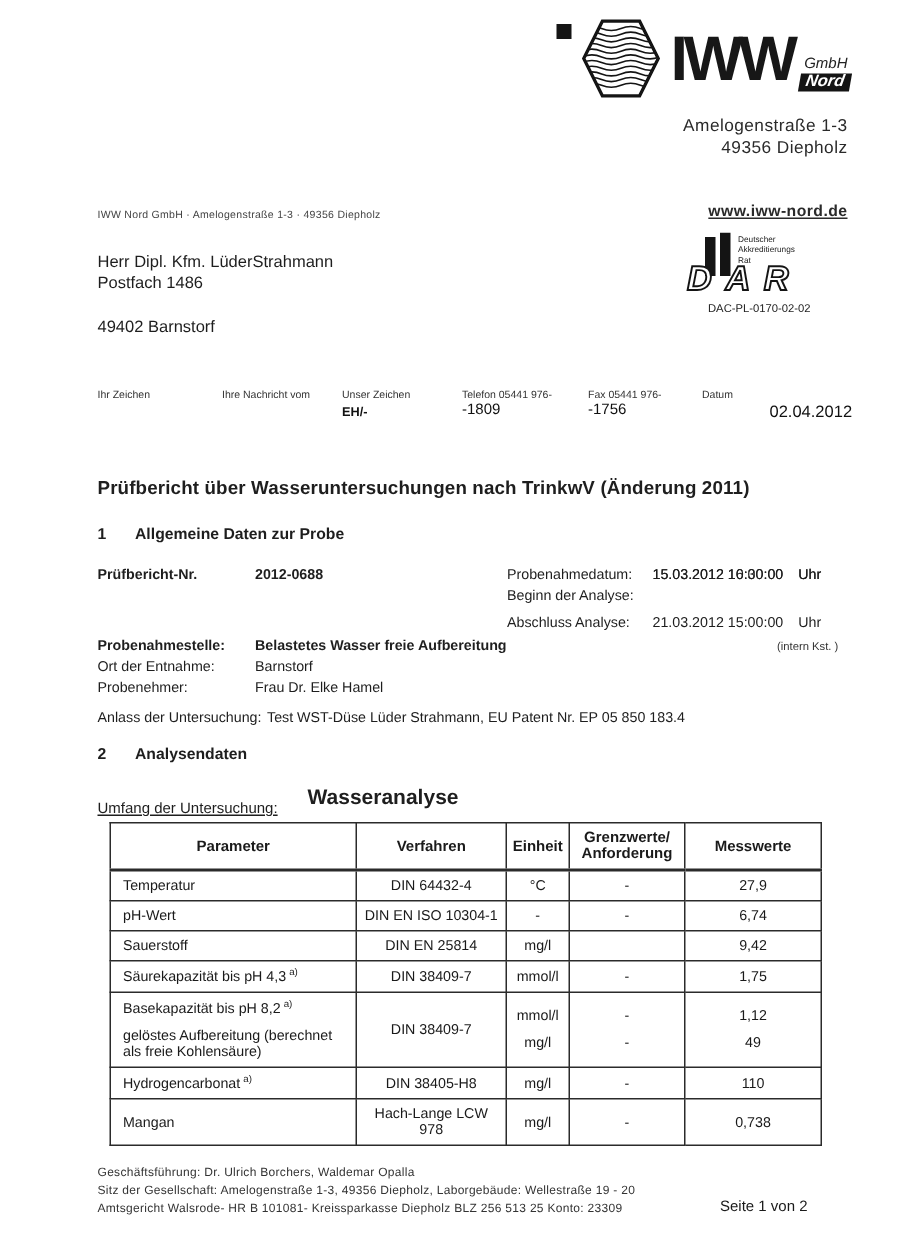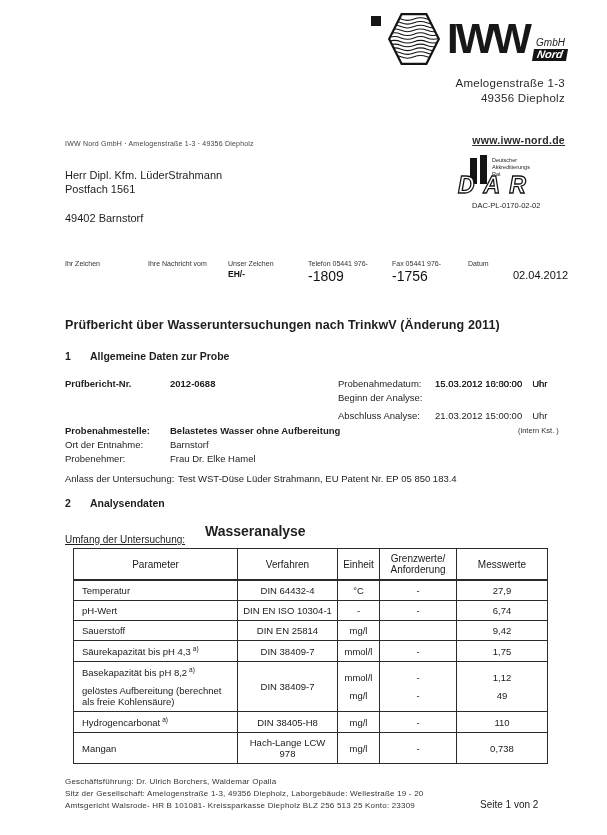--- a/index.html
+++ b/index.html
@@ -29,21 +29,21 @@
 
   
   .dar{top:155px;left:456px;width:120px;}
   .dar-org{position:absolute;left:36px;top:2px;font-size:5.5px;line-height:1.25;color:#222;text-align:left;}
   .dar-code{position:absolute;left:16px;top:46px;font-size:7.5px;color:#222;white-space:nowrap;}
 
   
   .ref{top:260px;left:0;width:607px;font-size:7px;color:#333;}
   .ref .col{position:absolute;top:0;}
   .ref .val{font-size:8.5px;color:#111;margin-top:2px;}
-  .ref .val-big{font-size:14px;color:#111;margin-top:1px;}
+  .ref .val-big{font-size:10px;color:#111;margin-top:1px;}
   .ref .val-date{font-size:11px;color:#111;margin-top:2px;padding-left:45px;}
   .bold{font-weight:bold;}
 
   
   .doc-title{top:318px;left:65px;font-size:12.5px;font-weight:bold;letter-spacing:.1px;}
   .sec{left:65px;font-size:10.5px;font-weight:bold;}
   .sec .num{display:inline-block;width:25px;}
   .sec1{top:350px;}
   .sec2{top:497px;}
 
@@ -55,21 +55,21 @@
   .uhr{display:inline-block;margin-left:10px;}
   .intern-note{position:absolute;left:518px;font-size:7.5px;color:#333;}
 
   .umfang-label{position:absolute;left:65px;top:534px;font-size:10px;text-decoration:underline;}
   .umfang-value{position:absolute;left:205px;top:523px;font-size:14px;font-weight:bold;}
 
   
   table.analysis{position:absolute;top:548px;left:73px;width:474px;border-collapse:collapse;
                  font-size:9.5px;color:#1a1a1a;table-layout:fixed;}
   table.analysis th, table.analysis td{border:1px solid #2b2b2b;vertical-align:middle;}
-  table.analysis th{font-size:10px;font-weight:normal;text-align:center;padding:4px 2px;border-bottom-width:2px;}
+  table.analysis th{font-size:10px;font-weight:bold;text-align:center;padding:4px 2px;border-bottom-width:2px;}
   table.analysis td{padding:4px 4px;text-align:center;}
   table.analysis td.col-param{text-align:left;padding-left:8px;}
   col.c-param{width:164px;} col.c-verf{width:100px;} col.c-einh{width:42px;}
   col.c-grenz{width:77px;} col.c-mess{width:91px;}
   .cell-line + .cell-line{margin-top:7px;}
   td sup{font-size:6.5px;vertical-align:super;margin-left:2px;}
 
   
   .footer{top:776px;left:65px;width:420px;font-size:8px;line-height:1.5;color:#333;letter-spacing:.2px;}
   .page-no{top:799px;left:480px;font-size:10px;color:#1a1a1a;}
@@ -113,21 +113,21 @@
     <div>Amelogenstraße 1-3</div>
     <div>49356 Diepholz</div>
   </div>
   <div class="lh-web">www.iww-nord.de</div>
 </div>
 
 <div class="abs sender-line">IWW Nord GmbH · Amelogenstraße 1-3 · 49356 Diepholz</div>
 
 <div class="abs recipient">
   <div>Herr Dipl. Kfm. LüderStrahmann</div>
-  <div>Postfach 1561</div>
+  <div>Postfach 1486</div>
   <div class="gap"></div>
   <div>49402 Barnstorf</div>
 </div>
 
 <div class="abs dar">
   <span>
     <svg width="104" height="44" viewBox="0 0 104 44">
       <rect x="14" y="3" width="7" height="26" fill="#141414"></rect>
       <rect x="24" y="0" width="7" height="29" fill="#141414"></rect>
       <text x="2" y="38" font-size="23" font-weight="bold" font-style="italic" fill="#ffffff" stroke="#141414" stroke-width="1.3" letter-spacing="9" font-family="Liberation Sans, sans-serif">DAR</text>
@@ -176,21 +176,21 @@
 <div class="abs kv-value bold" style="top:378px;">2012-0688</div>
 
 <div class="abs rlabel" style="top:378px;">Probenahmedatum:</div>
 <div class="abs rvalue" style="top:378px;"><span>15.03.2012 10:30:00</span><span class="uhr">Uhr</span></div>
 <div class="abs rlabel" style="top:392px;">Beginn der Analyse:</div>
 <div class="abs rvalue" style="top:378px;text-align:right;"><span>15.03.2012 16:00:00</span><span class="uhr">Uhr</span></div>
 <div class="abs rlabel" style="top:410px;">Abschluss Analyse:</div>
 <div class="abs rvalue" style="top:410px;"><span>21.03.2012 15:00:00</span><span class="uhr">Uhr</span></div>
 
 <div class="abs kv-label bold" style="top:425px;">Probenahmestelle:</div>
-<div class="abs kv-value bold" style="top:425px;">Belastetes Wasser ohne Aufbereitung</div>
+<div class="abs kv-value bold" style="top:425px;">Belastetes Wasser freie Aufbereitung</div>
 <div class="abs intern-note" style="top:426px;">(intern Kst. )</div>
 <div class="abs kv-label" style="top:439px;">Ort der Entnahme:</div>
 <div class="abs kv-value" style="top:439px;">Barnstorf</div>
 <div class="abs kv-label" style="top:453px;">Probenehmer:</div>
 <div class="abs kv-value" style="top:453px;">Frau Dr. Elke Hamel</div>
 
 <div class="abs kv-label" style="top:473px;">Anlass der Untersuchung:</div>
 <div class="abs kv-value" style="top:473px;left:178px;">Test WST-Düse Lüder Strahmann, EU Patent Nr. EP 05 850 183.4</div>
 
 <div class="abs sec sec2">

